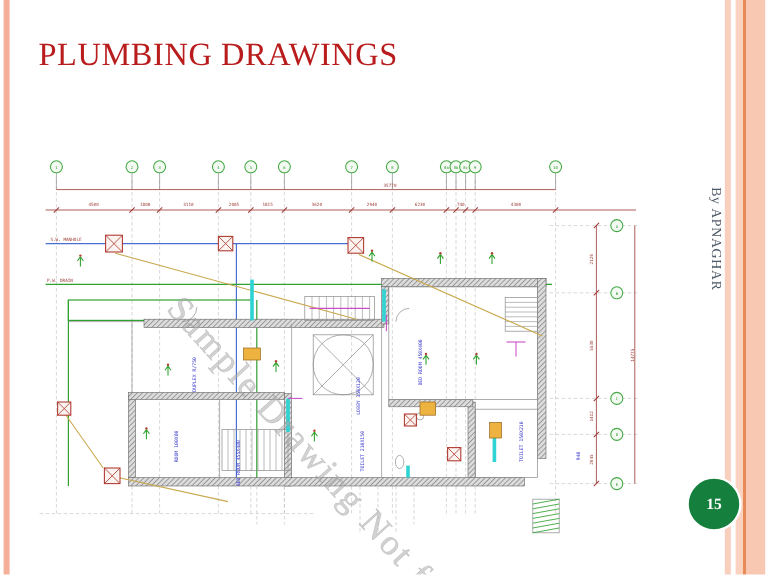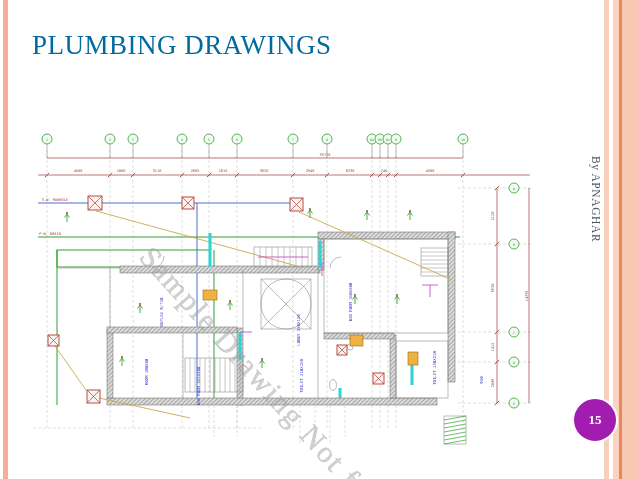--- a/index.html
+++ b/index.html
@@ -3,26 +3,26 @@
 <meta charset="utf-8">
 <style>
   html,body{margin:0;padding:0;background:#fff;}
   .slide{position:relative;width:638px;height:479px;background:#ffffff;overflow:hidden;
          font-family:"Liberation Sans",sans-serif;}
   .stripe-left{position:absolute;left:3px;top:0;width:5px;height:479px;background:#F5AE98;}
   .stripe-pale{position:absolute;left:604px;top:0;width:5px;height:479px;background:#F8CEBD;}
   .stripe-band{position:absolute;left:613px;top:0;width:25px;height:479px;
     background:linear-gradient(to right,#FBD2BF 0px,#FBD2BF 6px,#E78A55 6px,#E78A55 9px,#F9C8B2 9px,#F9C8B2 25px);}
   .title{position:absolute;left:32px;top:30px;font-family:"Liberation Serif",serif;
-         font-size:27px;letter-spacing:.5px;color:#0369a1;white-space:nowrap;}
+         font-size:27px;letter-spacing:.5px;color:#b91c1c;white-space:nowrap;}
   .byline{position:absolute;left:586px;top:156px;height:130px;width:16px;
           writing-mode:vertical-rl;font-family:"Liberation Serif",serif;
           font-size:11.5px;letter-spacing:.6px;color:#4E5A66;}
   .badge{position:absolute;left:572px;top:397px;width:42px;height:42px;border-radius:50%;
-         background:#a21caf;border:2px solid #fff;display:flex;align-items:center;justify-content:center;
+         background:#15803d;border:2px solid #fff;display:flex;align-items:center;justify-content:center;
          color:#fff;font-family:"Liberation Serif",serif;font-weight:bold;font-size:13px;z-index:5;text-align:center;}
   svg{position:absolute;left:0;top:0;}
   .dash{stroke:#BDBDBD;stroke-width:.5;stroke-dasharray:3 2;fill:none;}
   .tick{stroke:#9E3E3A;stroke-width:.9;}
   .bub{fill:#F2FAF2;stroke:#44A944;stroke-width:.9;}
   .bubt{fill:#2F8F2F;font:3.2px "DejaVu Sans Mono",monospace;text-anchor:middle;}
   .dimt{fill:#9E3E3A;font:3.6px "DejaVu Sans Mono",monospace;text-anchor:middle;}
   .dimline{stroke:#9E3E3A;stroke-width:.7;fill:none;}
   .room{fill:#3A3ACC;font:4px "DejaVu Sans Mono",monospace;text-anchor:middle;}
   .vent{stroke:#2FA12F;stroke-width:.9;fill:none;}

